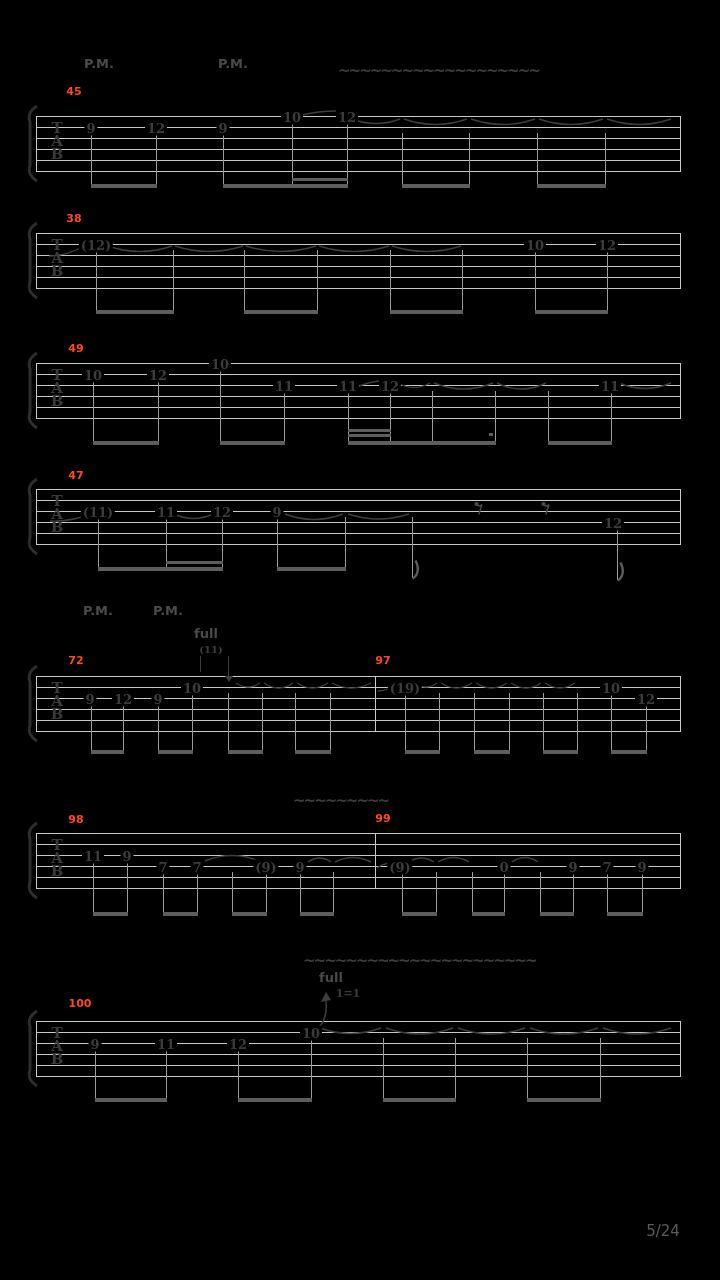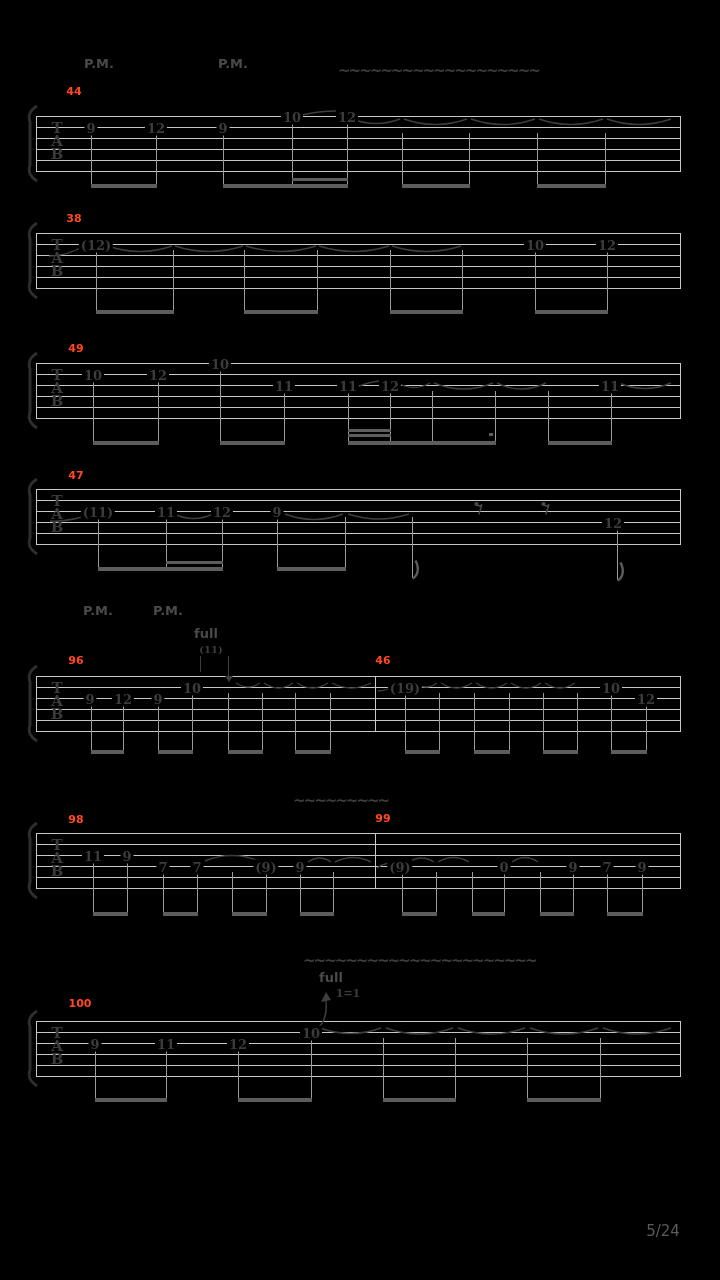--- a/index.html
+++ b/index.html
@@ -28,21 +28,21 @@
     <div style="position: absolute; left: 36px; top: 160px; width: 644px; height: 1px; background: rgb(200, 200, 200); z-index: 1;"></div>
     <div style="position: absolute; left: 36px; top: 171px; width: 644px; height: 1px; background: rgb(200, 200, 200); z-index: 1;"></div>
     <div style="position: absolute; left: 36px; top: 116px; width: 1px; height: 56px; background: rgb(200, 200, 200); z-index: 1;"></div>
     <div style="position: absolute; left: 680px; top: 116px; width: 1px; height: 56px; background: rgb(200, 200, 200); z-index: 1;"></div>
     <svg width="16" height="79" style="position: absolute; left: 24px; top: 104px; overflow: visible; z-index: 3;">
       <path d="M13,2 C5,7 4,12 6,18 L6,61 C4,67 5,72 13,77" fill="none" stroke="#2e2e2e" stroke-width="3"></path>
     </svg>
     <div class="clef" style="left: 57px; top: 128px; color: rgb(58, 58, 58);">T</div>
     <div class="clef" style="left: 57px; top: 141px; color: rgb(58, 58, 58);">A</div>
     <div class="clef" style="left: 57px; top: 154px; color: rgb(58, 58, 58);">B</div>
-    <div class="mnum" style="left: 74px; top: 91px; color: rgb(255, 72, 34);">44</div>
+    <div class="mnum" style="left: 74px; top: 91px; color: rgb(255, 72, 34);">45</div>
     <div class="txt" style="left: 99px; top: 63px; color: rgb(74, 74, 74);">P.M.</div>
     <div class="txt" style="left: 233px; top: 63px; color: rgb(74, 74, 74);">P.M.</div>
     <div class="vib" style="left: 338px; top: 71px; color: rgb(62, 62, 62);">~~~~~~~~~~~~~~~~~~~</div>
     <div style="position: absolute; left: 91px; top: 133px; width: 1px; height: 51px; background: rgb(154, 154, 154); z-index: 2;"></div>
     <div style="position: absolute; left: 156px; top: 133px; width: 1px; height: 51px; background: rgb(154, 154, 154); z-index: 2;"></div>
     <div style="position: absolute; left: 223px; top: 133px; width: 1px; height: 51px; background: rgb(154, 154, 154); z-index: 2;"></div>
     <div style="position: absolute; left: 292px; top: 122px; width: 1px; height: 62px; background: rgb(154, 154, 154); z-index: 2;"></div>
     <div style="position: absolute; left: 347px; top: 122px; width: 1px; height: 62px; background: rgb(154, 154, 154); z-index: 2;"></div>
     <div style="position: absolute; left: 402px; top: 133px; width: 1px; height: 51px; background: rgb(154, 154, 154); z-index: 2;"></div>
     <div style="position: absolute; left: 469px; top: 133px; width: 1px; height: 51px; background: rgb(154, 154, 154); z-index: 2;"></div>
@@ -242,22 +242,22 @@
     <div style="position: absolute; left: 36px; top: 731px; width: 644px; height: 1px; background: rgb(200, 200, 200); z-index: 1;"></div>
     <div style="position: absolute; left: 36px; top: 676px; width: 1px; height: 56px; background: rgb(200, 200, 200); z-index: 1;"></div>
     <div style="position: absolute; left: 680px; top: 676px; width: 1px; height: 56px; background: rgb(200, 200, 200); z-index: 1;"></div>
     <div style="position: absolute; left: 375px; top: 676px; width: 1px; height: 56px; background: rgb(200, 200, 200); z-index: 1;"></div>
     <svg width="16" height="79" style="position: absolute; left: 24px; top: 664px; overflow: visible; z-index: 3;">
       <path d="M13,2 C5,7 4,12 6,18 L6,61 C4,67 5,72 13,77" fill="none" stroke="#2e2e2e" stroke-width="3"></path>
     </svg>
     <div class="clef" style="left: 57px; top: 688px; color: rgb(58, 58, 58);">T</div>
     <div class="clef" style="left: 57px; top: 701px; color: rgb(58, 58, 58);">A</div>
     <div class="clef" style="left: 57px; top: 714px; color: rgb(58, 58, 58);">B</div>
-    <div class="mnum" style="left: 76px; top: 660px; color: rgb(255, 72, 34);">96</div>
-    <div class="mnum" style="left: 383px; top: 660px; color: rgb(255, 72, 34);">46</div>
+    <div class="mnum" style="left: 76px; top: 660px; color: rgb(255, 72, 34);">72</div>
+    <div class="mnum" style="left: 383px; top: 660px; color: rgb(255, 72, 34);">97</div>
     <div class="txt" style="left: 98px; top: 610px; color: rgb(74, 74, 74);">P.M.</div>
     <div class="txt" style="left: 168px; top: 610px; color: rgb(74, 74, 74);">P.M.</div>
     <div class="txt" style="left: 206px; top: 633px; color: rgb(74, 74, 74);">full</div>
     <div style="position: absolute; left: 91px; top: 704px; width: 1px; height: 46px; background: rgb(154, 154, 154); z-index: 2;"></div>
     <div style="position: absolute; left: 123px; top: 704px; width: 1px; height: 46px; background: rgb(154, 154, 154); z-index: 2;"></div>
     <div style="position: absolute; left: 158px; top: 704px; width: 1px; height: 46px; background: rgb(154, 154, 154); z-index: 2;"></div>
     <div style="position: absolute; left: 192px; top: 693px; width: 1px; height: 57px; background: rgb(154, 154, 154); z-index: 2;"></div>
     <div style="position: absolute; left: 228px; top: 693px; width: 1px; height: 57px; background: rgb(154, 154, 154); z-index: 2;"></div>
     <div style="position: absolute; left: 262px; top: 693px; width: 1px; height: 57px; background: rgb(154, 154, 154); z-index: 2;"></div>
     <div style="position: absolute; left: 295px; top: 693px; width: 1px; height: 57px; background: rgb(154, 154, 154); z-index: 2;"></div>

